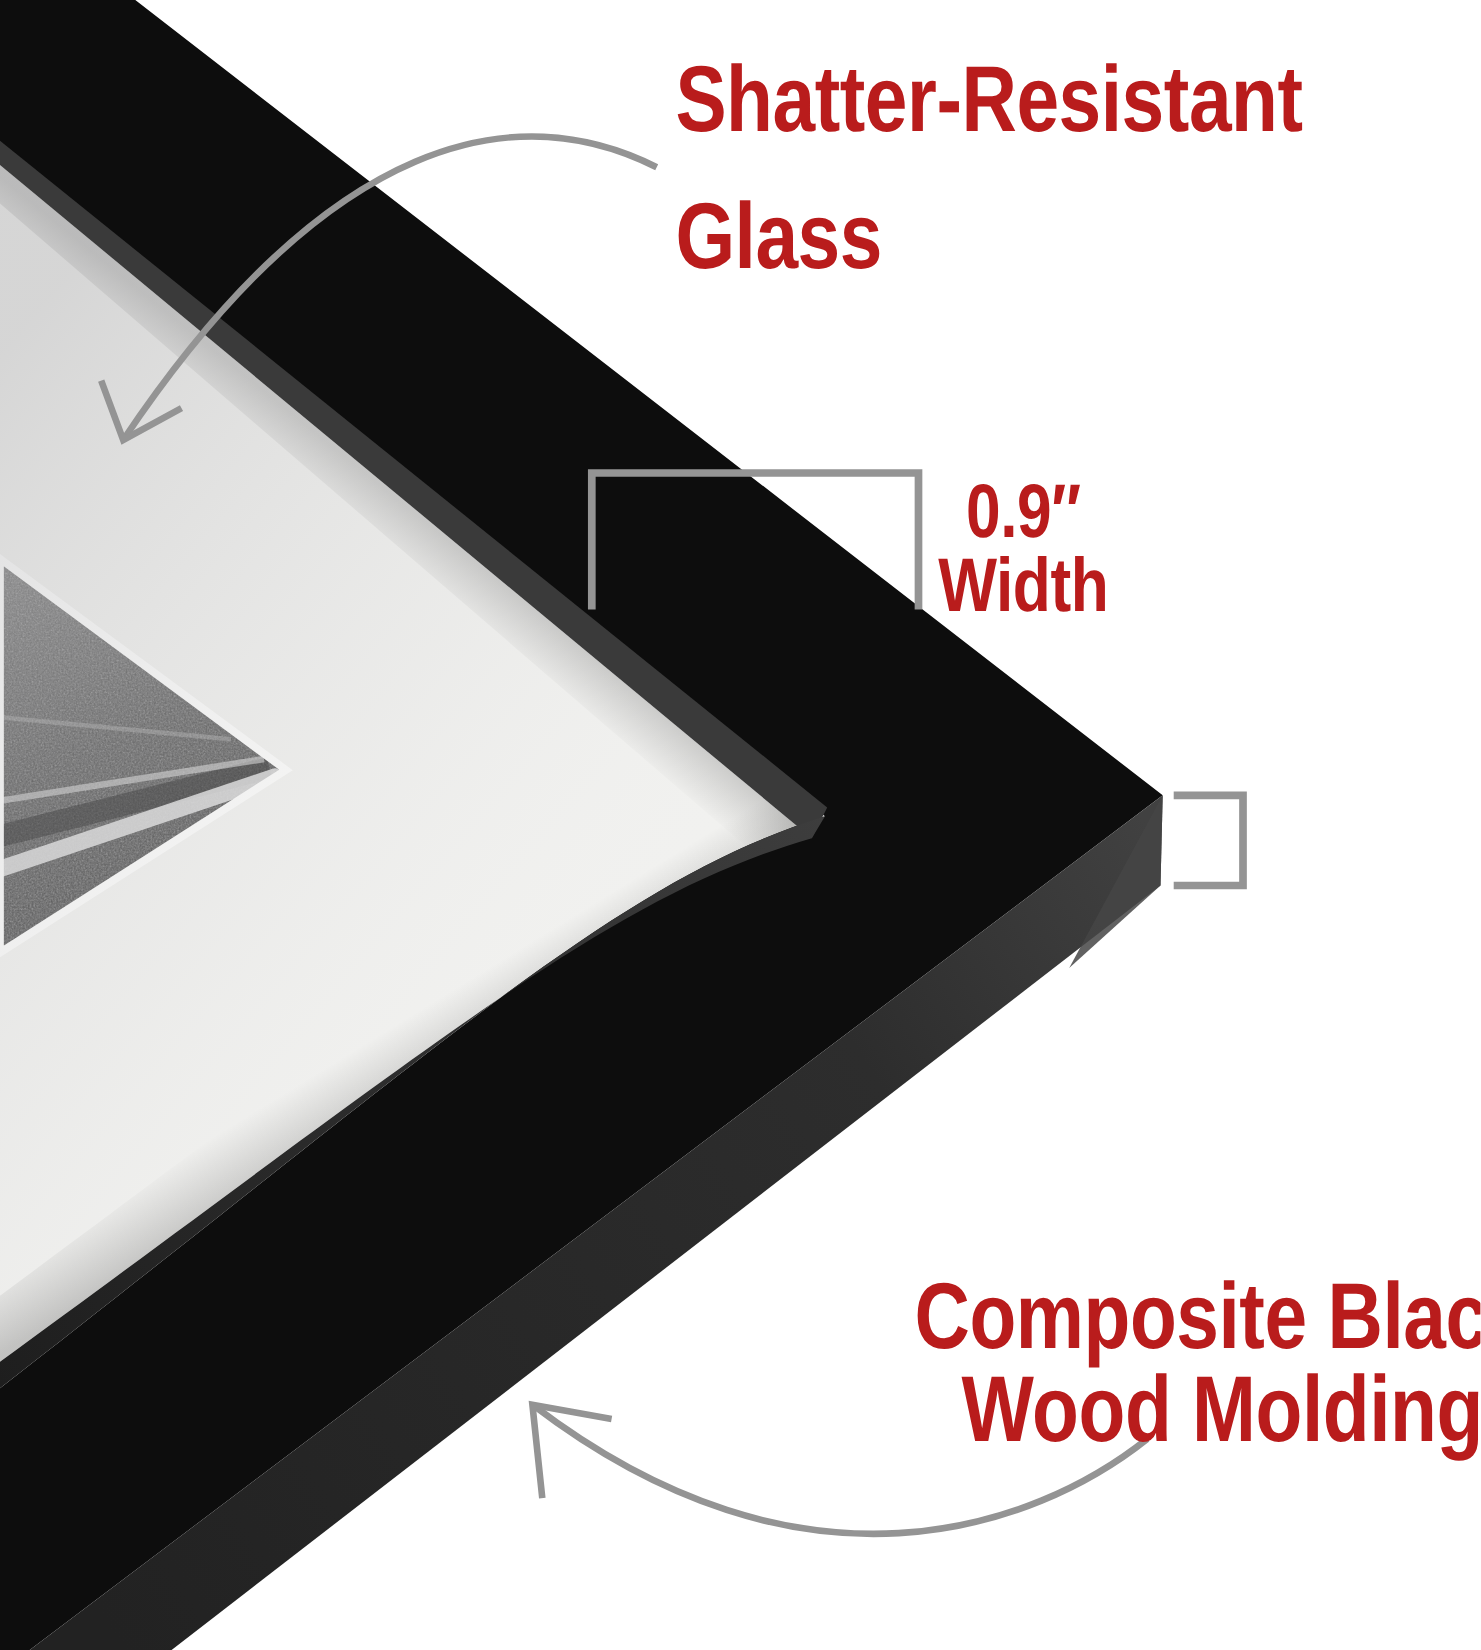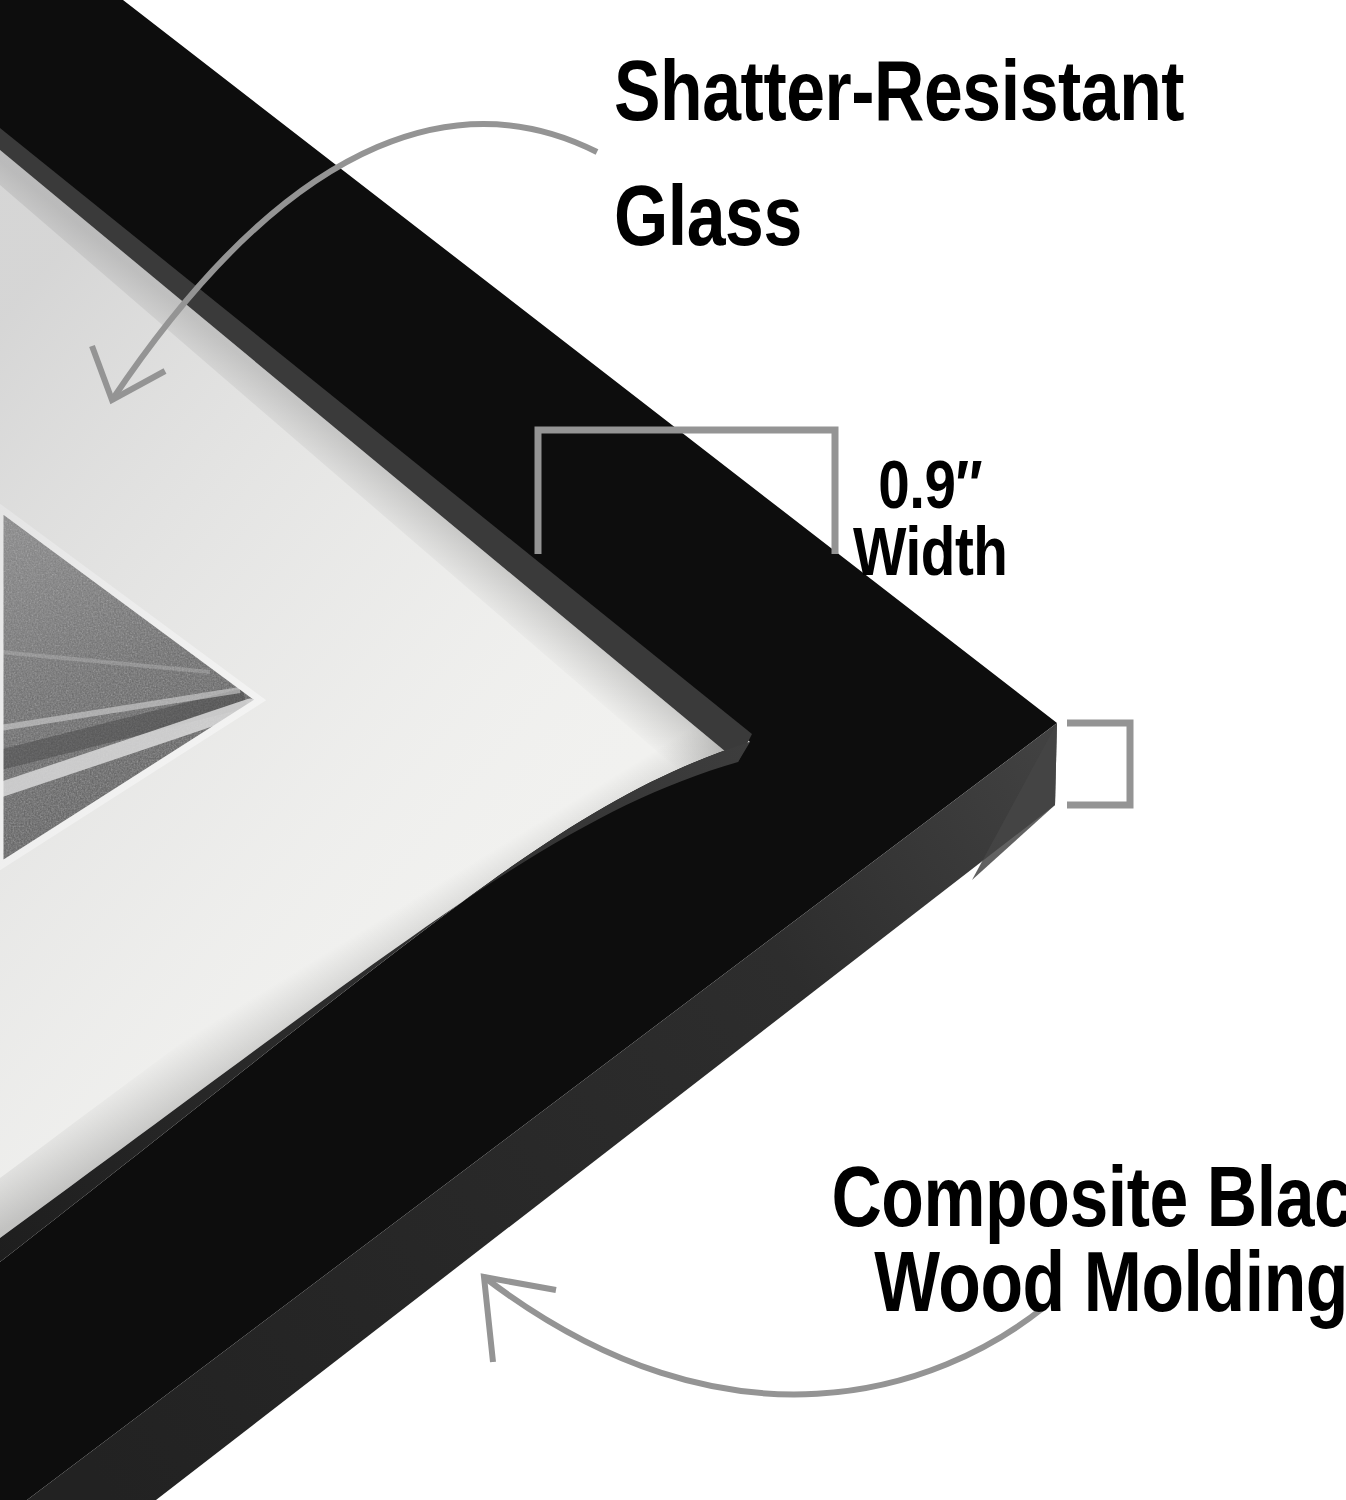--- a/index.html
+++ b/index.html
@@ -7,30 +7,30 @@
     position:relative;
     width:1346px;height:1500px;
     background:#ffffff;
     overflow:hidden;
     font-family:"Liberation Sans","DejaVu Sans",sans-serif;
   }
   .scene{position:absolute;left:0;top:0;}
   .lbl{
     position:absolute;
     font-weight:700;
-    color:#000000;
+    color:#b91c1c;
     letter-spacing:-0.5px;
     white-space:nowrap;
   }
   .lbl .cx{display:inline-block;transform:scaleX(0.82);}
   .headline{left:614px;top:28px;font-size:85px;line-height:125px;text-align:left;}
   .headline .cx{transform-origin:0 0;}
   .annc{text-align:center;font-size:69px;line-height:67px;}
   .annc .cx{transform-origin:50% 0;}
-  .width-label{left:830px;top:451px;width:200px;}
+  .width-label{left:830px;top:431px;width:200px;}
   .depth-label{left:1124px;top:701px;width:200px;}
   .molding-label{left:770px;top:1154px;width:600px;text-align:center;font-size:85px;line-height:85px;}
   .molding-label .cx{transform-origin:50% 0;}
 </style>
 </head>
 <body>
 
 <div class="stage">
 
   <svg class="scene" width="1346" height="1500" viewBox="0 0 1346 1500">

